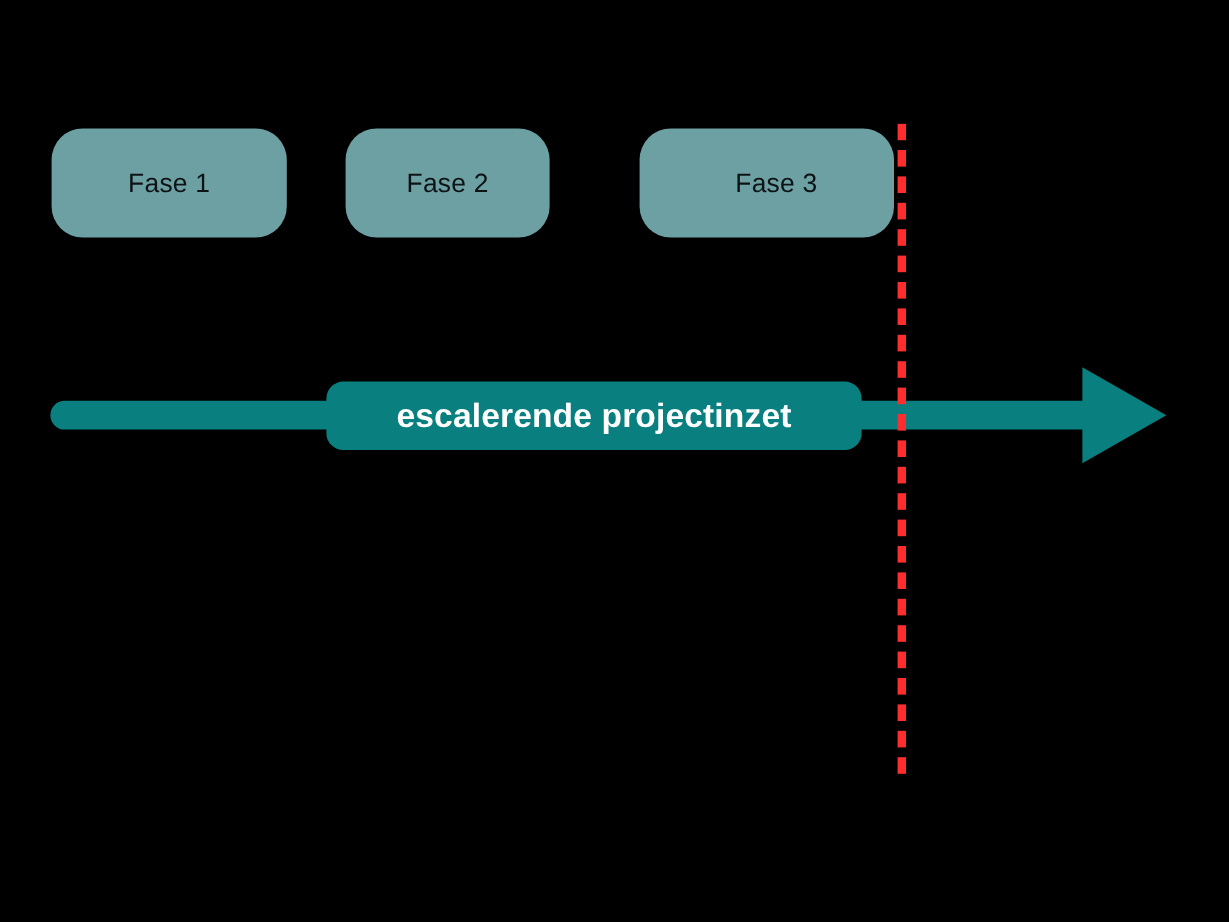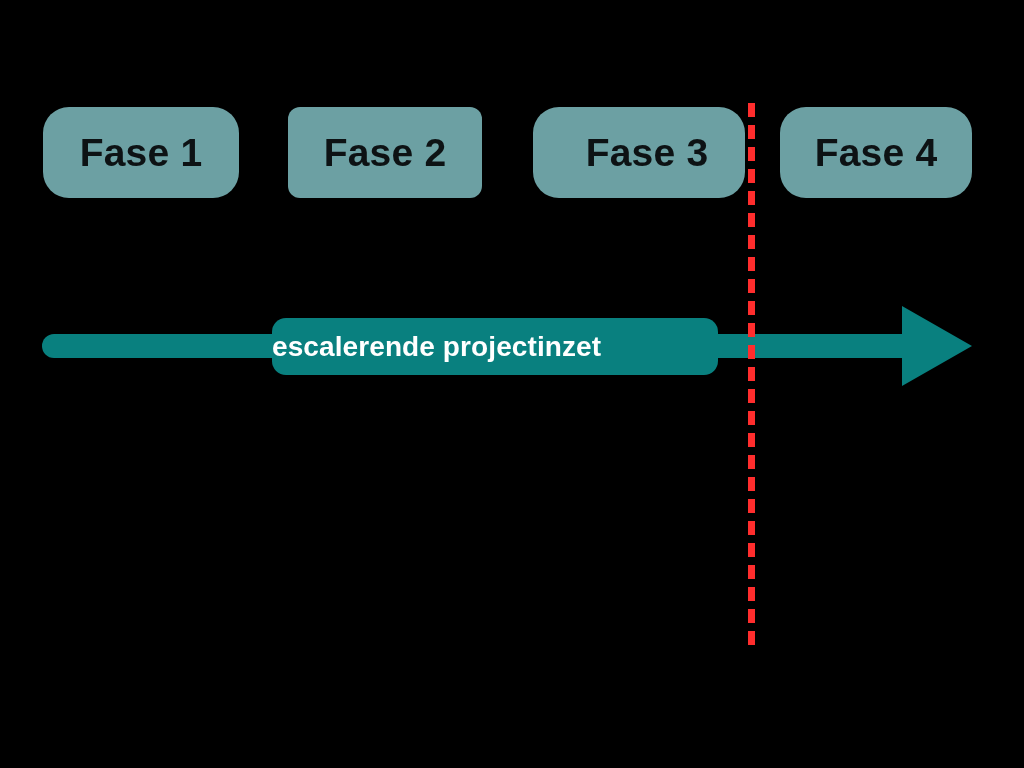--- a/index.html
+++ b/index.html
@@ -26,28 +26,28 @@
     top: 107px;
     height: 91px;
     background: #6CA0A3;
     border-radius: 26px;
     display: flex;
     align-items: center;
     justify-content: center;
   }
   .phase-label {
     font-family: "Liberation Sans", sans-serif;
-    font-size: 39px;
-    font-weight: bold;
+    font-size: 22px;
+    font-weight: normal;
     color: #0D1214;
     letter-spacing: 0.2px;
     white-space: nowrap;
   }
   #phase-box-0 { left: 43px;  width: 196px; }
-  #phase-box-1 { left: 288px; width: 194px; border-radius: 12px; }
+  #phase-box-1 { left: 288px; width: 170px; }
   #phase-box-2 { left: 533px; width: 196px; padding-left: 16px; }
   #phase-box-3 { left: 780px; width: 192px; }
 
   
   .arrow-shaft {
     position: absolute;
     left: 42px;
     top: 334px;
     width: 870px;
     height: 24px;
@@ -67,21 +67,21 @@
   .arrow-text-pill {
     position: absolute;
     left: 272px;
     top: 318px;
     width: 446px;
     height: 57px;
     background: #09807F;
     border-radius: 14px;
     display: flex;
     align-items: center;
-    justify-content: flex-start;
+    justify-content: center;
   }
   .arrow-text {
     font-family: "Liberation Sans", sans-serif;
     font-size: 28px;
     font-weight: bold;
     color: #FFFFFF;
     white-space: nowrap;
     letter-spacing: 0.1px;
   }
 
@@ -110,23 +110,20 @@
 
   <div class="phase-box" id="phase-box-0">
     <span class="phase-label">Fase 1</span>
   </div>
   <div class="phase-box" id="phase-box-1">
     <span class="phase-label">Fase 2</span>
   </div>
   <div class="phase-box" id="phase-box-2">
     <span class="phase-label">Fase 3</span>
   </div>
-  <div class="phase-box" id="phase-box-3">
-    <span class="phase-label">Fase 4</span>
-  </div>
 
   <div class="arrow-shaft"></div>
   <div class="arrow-head"></div>
   <div class="arrow-text-pill">
     <span class="arrow-text">escalerende projectinzet</span>
   </div>
 
   <div class="divider"></div>
 
 </div>

